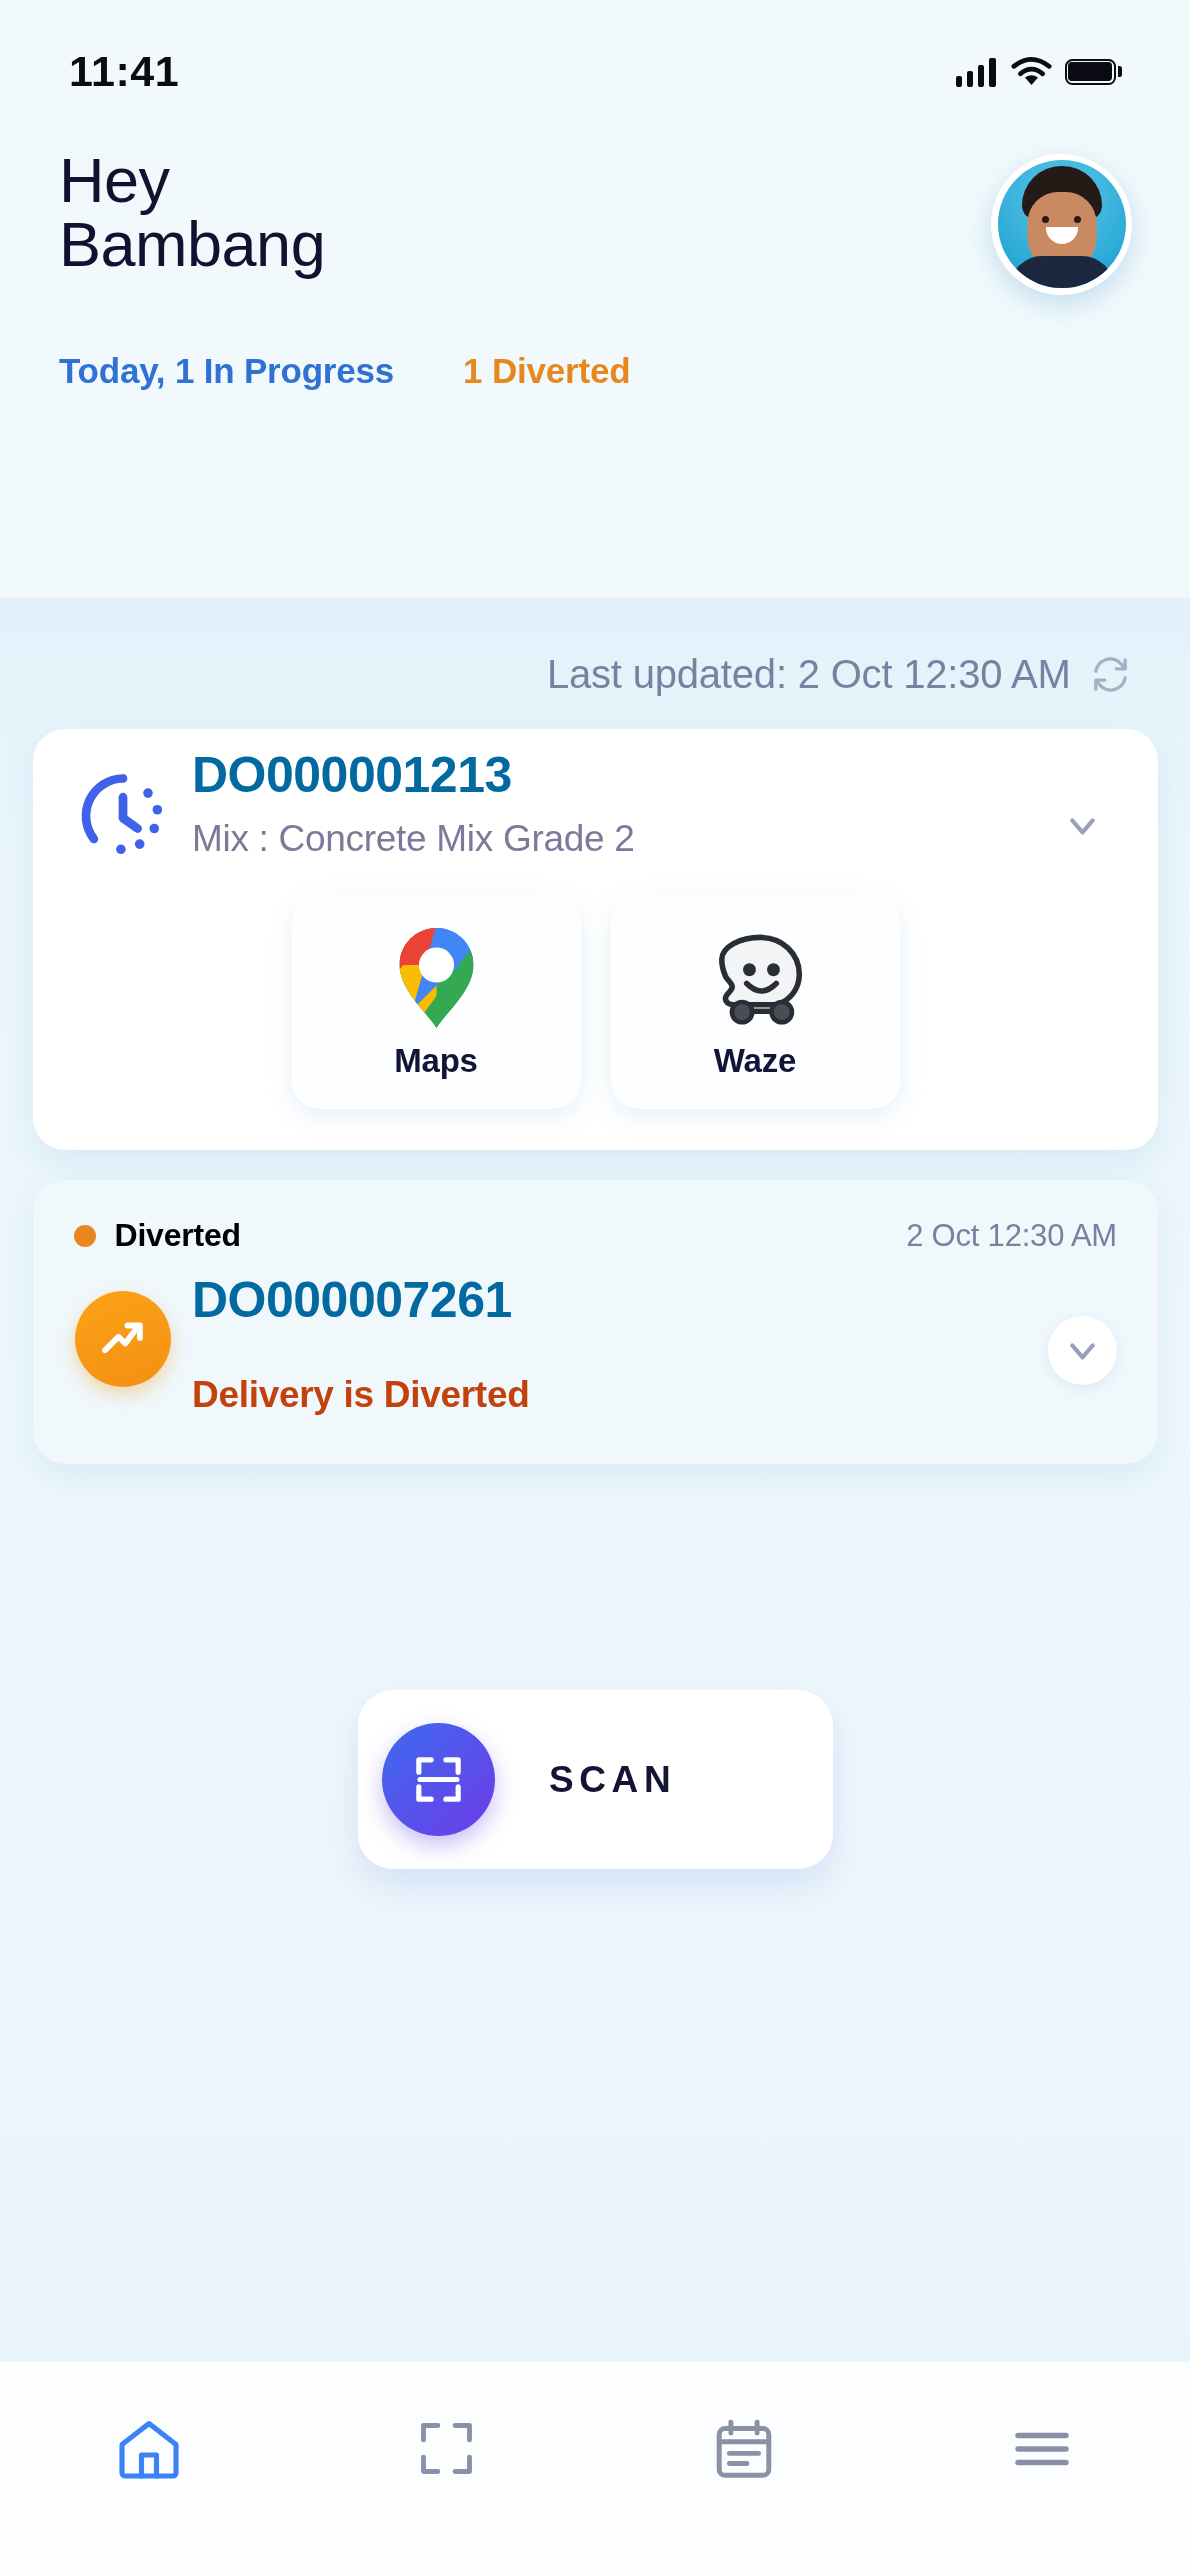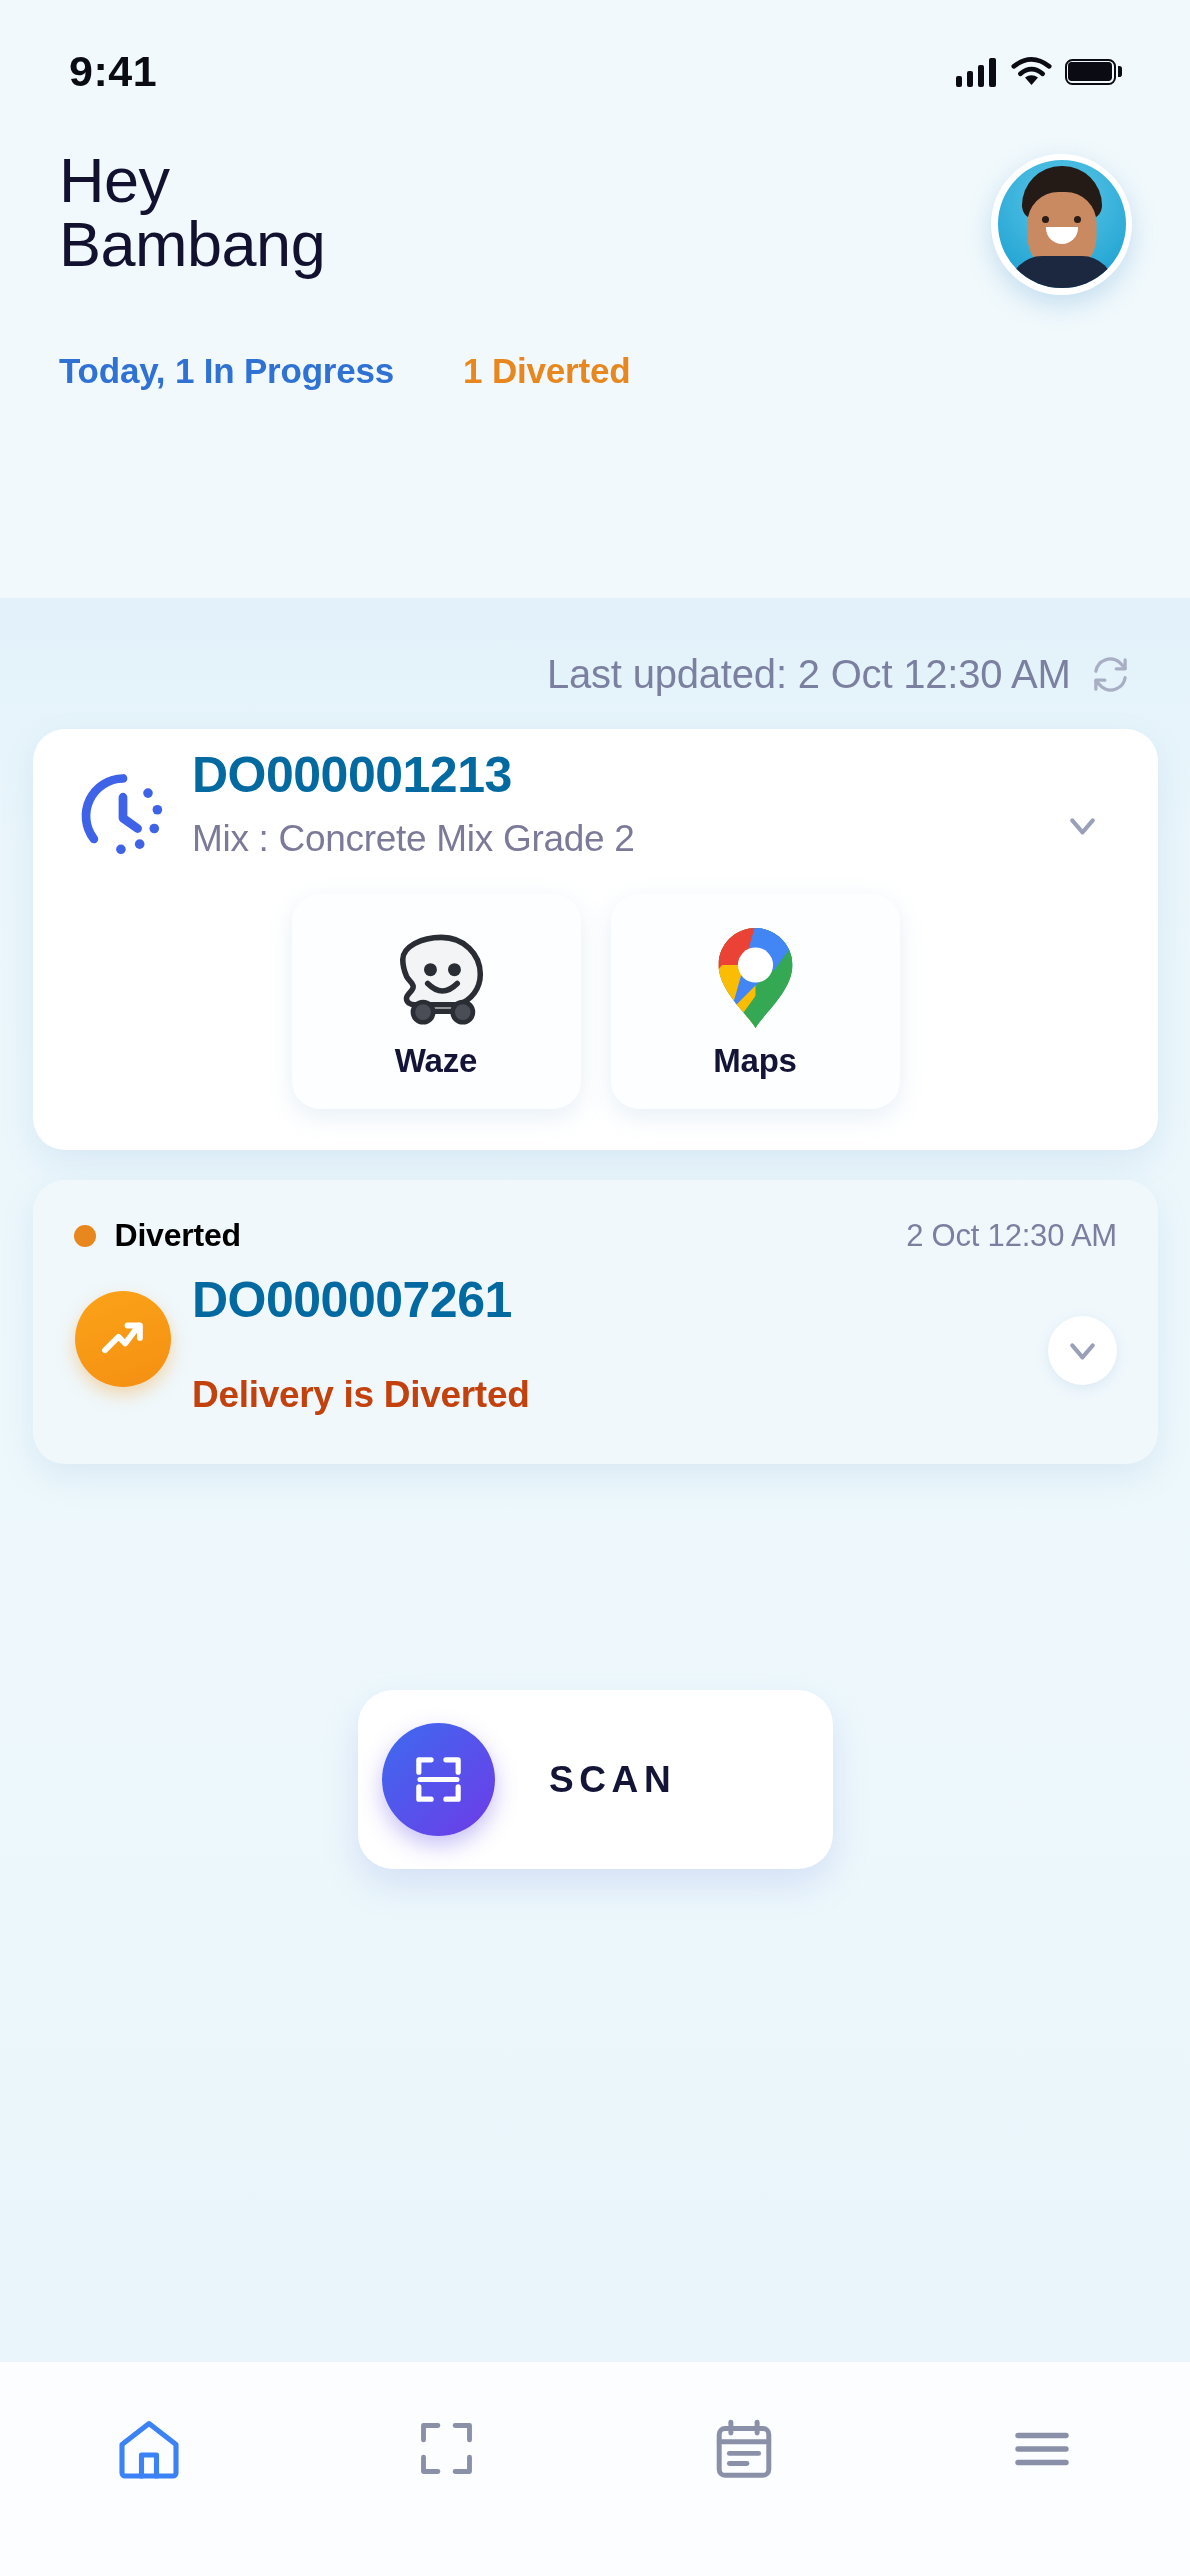--- a/index.html
+++ b/index.html
@@ -239,21 +239,21 @@
   }
 </style>
 </head>
 <body>
 
 <div class="screen">
 
   <div class="top-section">
 
     <div class="status-bar">
-      <div class="status-time">9:41</div>
+      <div class="status-time">11:41</div>
       <div class="status-icons">
         <div class="cell-bars">
           <i></i>
             <i></i>
             <i></i>
             <i></i>
         </div>
         <div class="wifi">
           <svg width="41" height="30" viewBox="0 0 44 32">
             <path d="M3 10 Q22 -5 41 10" stroke="#0B0B14" stroke-width="5" fill="none" stroke-linecap="round"></path>
@@ -330,35 +330,20 @@
           <div class="chevron-slot">
             <div class="chev-btn">
               <svg width="41" height="41" viewBox="0 0 24 24" fill="none" stroke="#9AA0B8" stroke-width="2.4" stroke-linecap="round" stroke-linejoin="round">
                 <polyline points="6 9 12 16 18 9"></polyline>
               </svg>
             </div>
           </div>
         </div>
 
         <div class="app-buttons">
-          <div class="app-btn">
-            <div class="glyph">
-              <svg width="104" height="96" viewBox="0 0 112 104">
-                <path d="M62 8 C86 8 104 26 104 48 C104 64 94 76 80 81 L33 81 C27 81 24 78 24 74 C24 70 29 68 31 63 C33 58 27 56 24 50 C21 43 20 38 20 32 C20 18 40 8 62 8 Z" fill="#F2F4F6" stroke="#2A2D33" stroke-width="6" stroke-linejoin="round"></path>
-                <circle cx="50" cy="43" r="7" fill="#2A2D33"></circle>
-                <circle cx="76" cy="43" r="7" fill="#2A2D33"></circle>
-                <path d="M47 58 Q63 74 79 58" stroke="#2A2D33" stroke-width="6" fill="none" stroke-linecap="round"></path>
-                <line x1="44" y1="88" x2="82" y2="88" stroke="#2A2D33" stroke-width="6"></line>
-                <circle cx="42" cy="89" r="11" fill="#4A4D55" stroke="#2A2D33" stroke-width="5"></circle>
-                <circle cx="85" cy="89" r="11" fill="#4A4D55" stroke="#2A2D33" stroke-width="5"></circle>
-              </svg>
-            </div>
-            <div class="name">Waze</div>
-          </div>
-
           <div class="app-btn">
             <div class="glyph">
               <svg width="85" height="108" viewBox="0 0 92 116">
                 <defs>
                   <clipPath id="pinclip">
                     <path d="M46 4 C68 4 86 22 86 44 C86 72 54 98 46 112 C38 98 6 72 6 44 C6 22 24 4 46 4 Z"></path>
                   </clipPath>
                 </defs>
                 <g clip-path="url(#pinclip)">
                   <rect x="0" y="0" width="92" height="116" fill="#34A853"></rect>
@@ -367,20 +352,35 @@
                   <path d="M0 44 L46 44 L46 116 L0 116 Z" fill="#FBBC04"></path>
                   <path d="M0 0 L46 0 L0 56 Z" fill="#EA4335"></path>
                   <path d="M46 0 L92 0 L92 20 L20 92 Z" fill="#4285F4"></path>
                   <path d="M92 14 L92 116 L18 116 Z" fill="#34A853"></path>
                 </g>
                 <circle cx="46" cy="44" r="19" fill="#FFFFFF"></circle>
               </svg>
             </div>
             <div class="name">Maps</div>
           </div>
+
+          <div class="app-btn">
+            <div class="glyph">
+              <svg width="104" height="96" viewBox="0 0 112 104">
+                <path d="M62 8 C86 8 104 26 104 48 C104 64 94 76 80 81 L33 81 C27 81 24 78 24 74 C24 70 29 68 31 63 C33 58 27 56 24 50 C21 43 20 38 20 32 C20 18 40 8 62 8 Z" fill="#F2F4F6" stroke="#2A2D33" stroke-width="6" stroke-linejoin="round"></path>
+                <circle cx="50" cy="43" r="7" fill="#2A2D33"></circle>
+                <circle cx="76" cy="43" r="7" fill="#2A2D33"></circle>
+                <path d="M47 58 Q63 74 79 58" stroke="#2A2D33" stroke-width="6" fill="none" stroke-linecap="round"></path>
+                <line x1="44" y1="88" x2="82" y2="88" stroke="#2A2D33" stroke-width="6"></line>
+                <circle cx="42" cy="89" r="11" fill="#4A4D55" stroke="#2A2D33" stroke-width="5"></circle>
+                <circle cx="85" cy="89" r="11" fill="#4A4D55" stroke="#2A2D33" stroke-width="5"></circle>
+              </svg>
+            </div>
+            <div class="name">Waze</div>
+          </div>
         </div>
       </div>
 
       <div class="card tinted">
         <div class="card-head">
           <div class="status-label">
             <span class="dot orange"></span>
             <span class="status-text orange">Diverted</span>
           </div>
           <div class="card-time">2 Oct 12:30 AM</div>

